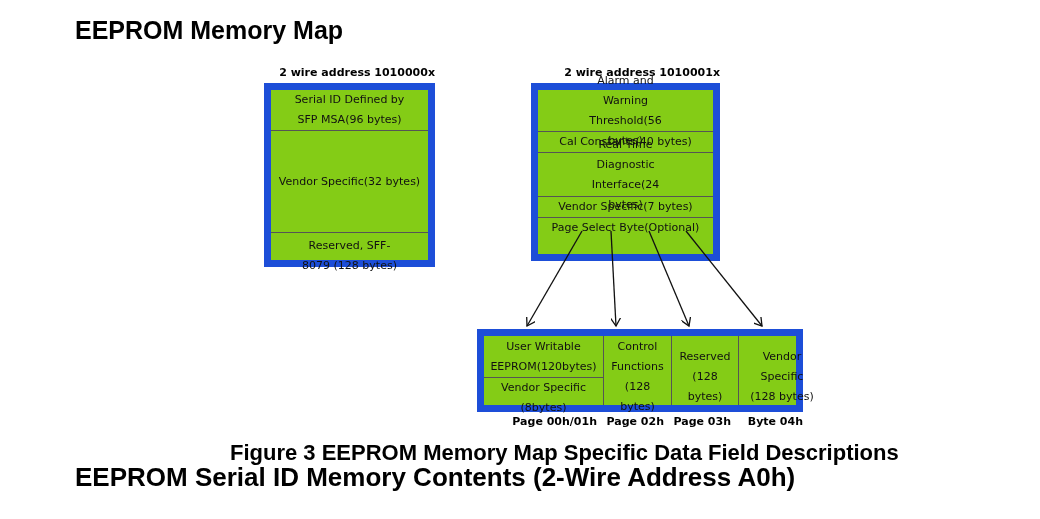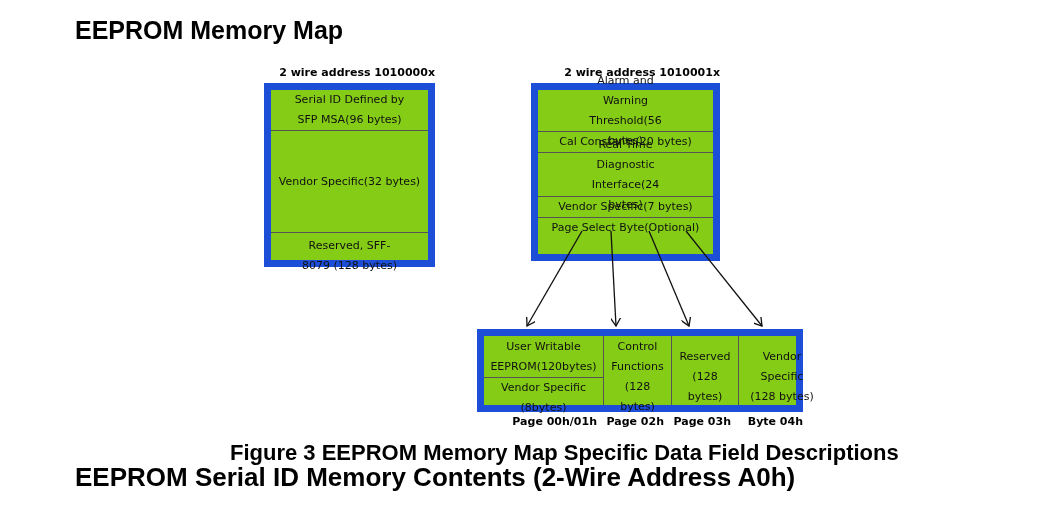--- a/index.html
+++ b/index.html
@@ -24,21 +24,21 @@
 <div class="lbl" style="left:264px;top:66px;width:171px;">2 wire address 1010000x</div>
 <div class="box" style="left:264px;top:83px;width:171px;height:184px;">
   <div class="cell first" style="top:0;height:40px;padding:0 14px;">Serial ID Defined by SFP MSA(96 bytes)</div>
   <div class="cell" style="top:40px;height:102px;">Vendor Specific(32 bytes)</div>
   <div class="cell" style="top:142px;height:46px;padding:0 28px;">Reserved, SFF-8079 (128 bytes)</div>
 </div>
 
 <div class="lbl" style="left:531px;top:66px;width:189px;">2 wire address 1010001x</div>
 <div class="box" style="left:531px;top:83px;width:189px;height:178px;">
   <div class="cell first" style="top:0;height:41px;padding:0 36px;">Alarm and Warning Threshold(56 bytes)</div>
-  <div class="cell" style="top:41px;height:21px;">Cal Constants(20 bytes)</div>
+  <div class="cell" style="top:41px;height:21px;">Cal Constants(40 bytes)</div>
   <div class="cell" style="top:62px;height:44px;padding:14px 38px;">Real Time Diagnostic Interface(24 bytes)</div>
   <div class="cell" style="top:106px;height:21px;">Vendor Specific(7 bytes)</div>
   <div class="cell" style="top:127px;height:20px;">Page Select Byte(Optional)</div>
 </div>
 
 <svg id="arrows" width="1040" height="519">
   <defs>
     <marker id="ah" markerWidth="10" markerHeight="10" refX="8" refY="5" orient="auto" markerUnits="userSpaceOnUse">
       <path d="M0,0 L8,5 L0,10" fill="none" stroke="#111" stroke-width="1.3"></path>
     </marker>

